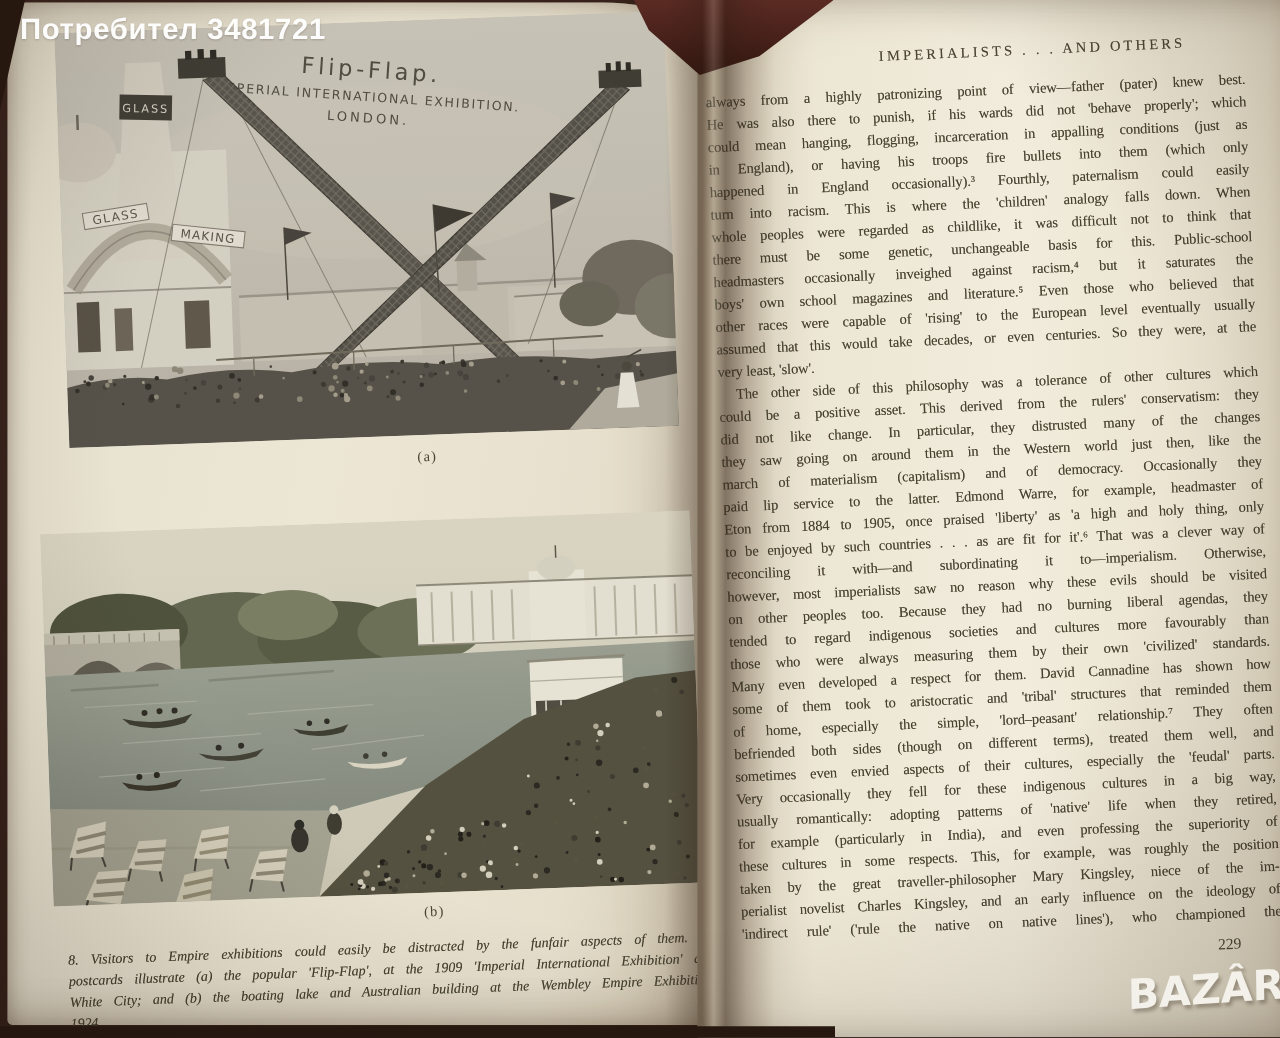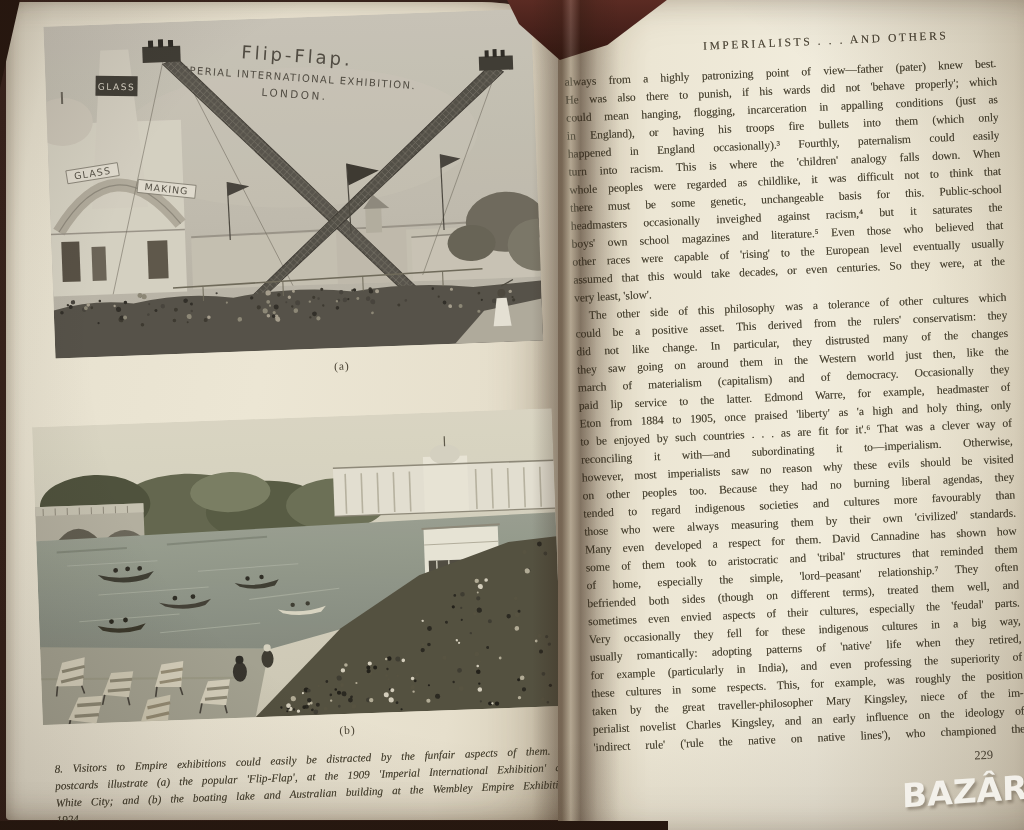--- a/index.html
+++ b/index.html
@@ -649,14 +649,15 @@
       <div class="page-number">229</div>
     </div>
   </div>
 
   <div class="corner-dark"></div>
   <div class="top-wedge"></div>
   <div class="gutter"></div>
   <div class="bottom-strip"></div>
   <div class="vignette"></div>
 
+  <div class="user-watermark">Потребител 3481721</div>
   <div class="bazar-watermark">BAZÂR</div>
 </div>
 
 </body></html>

